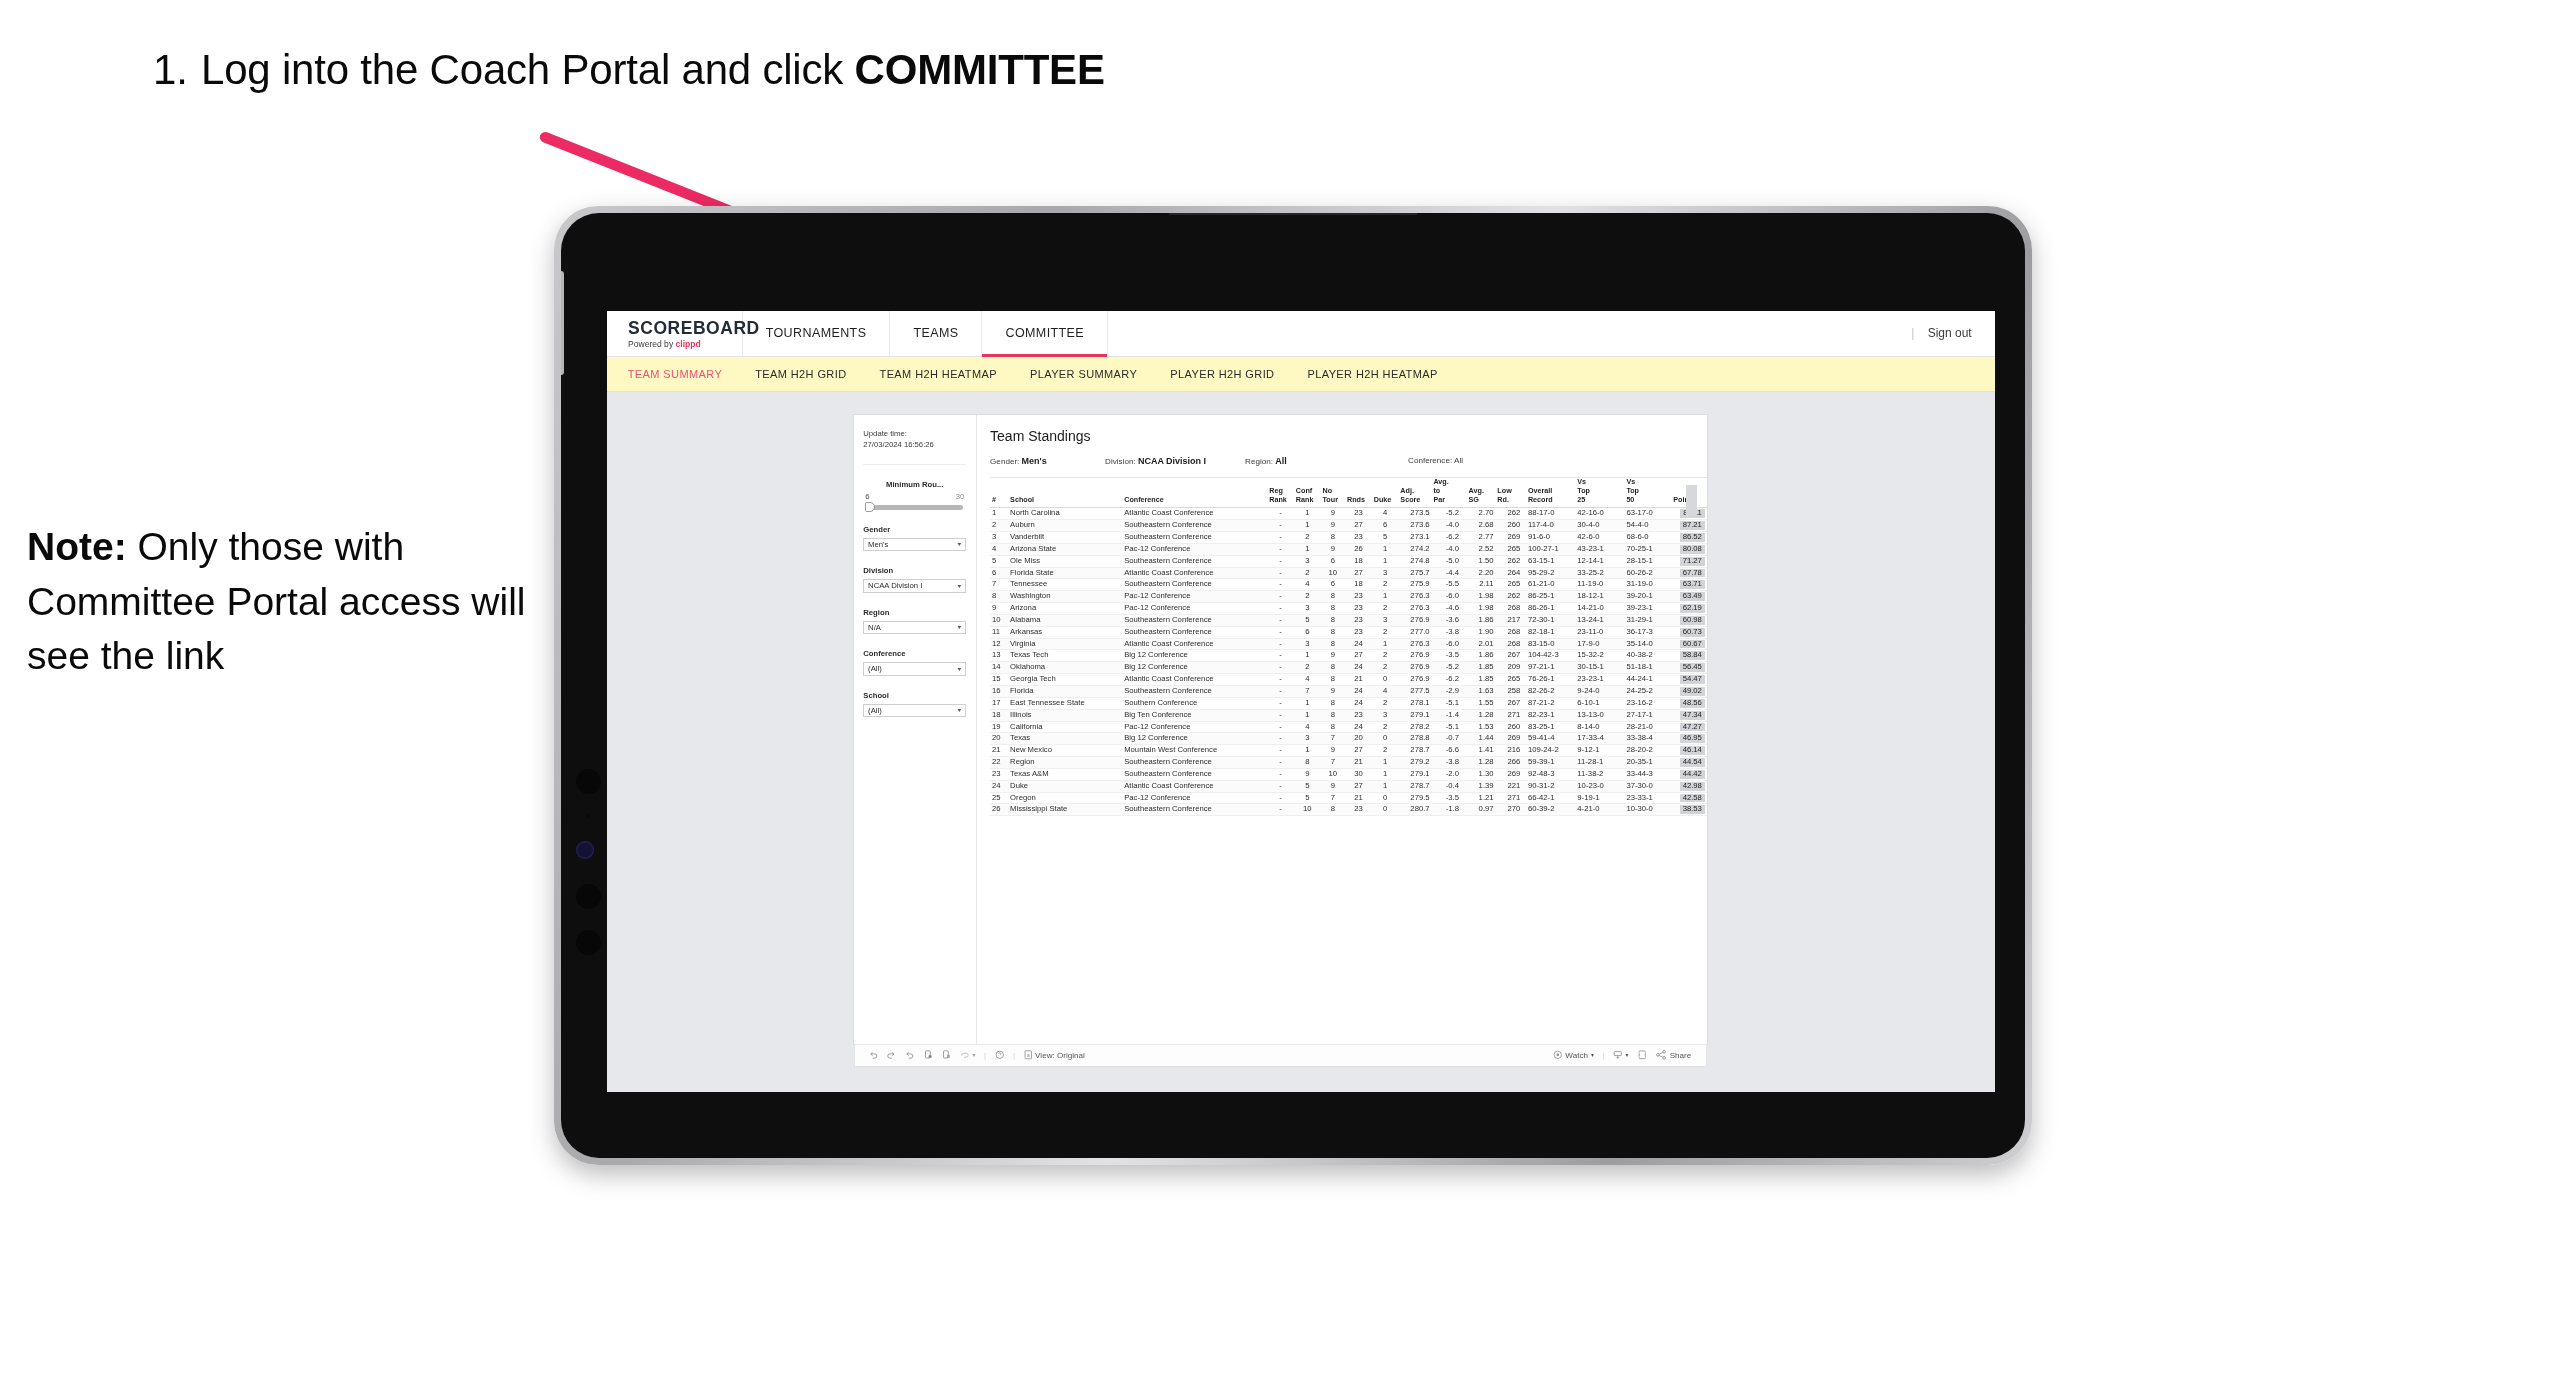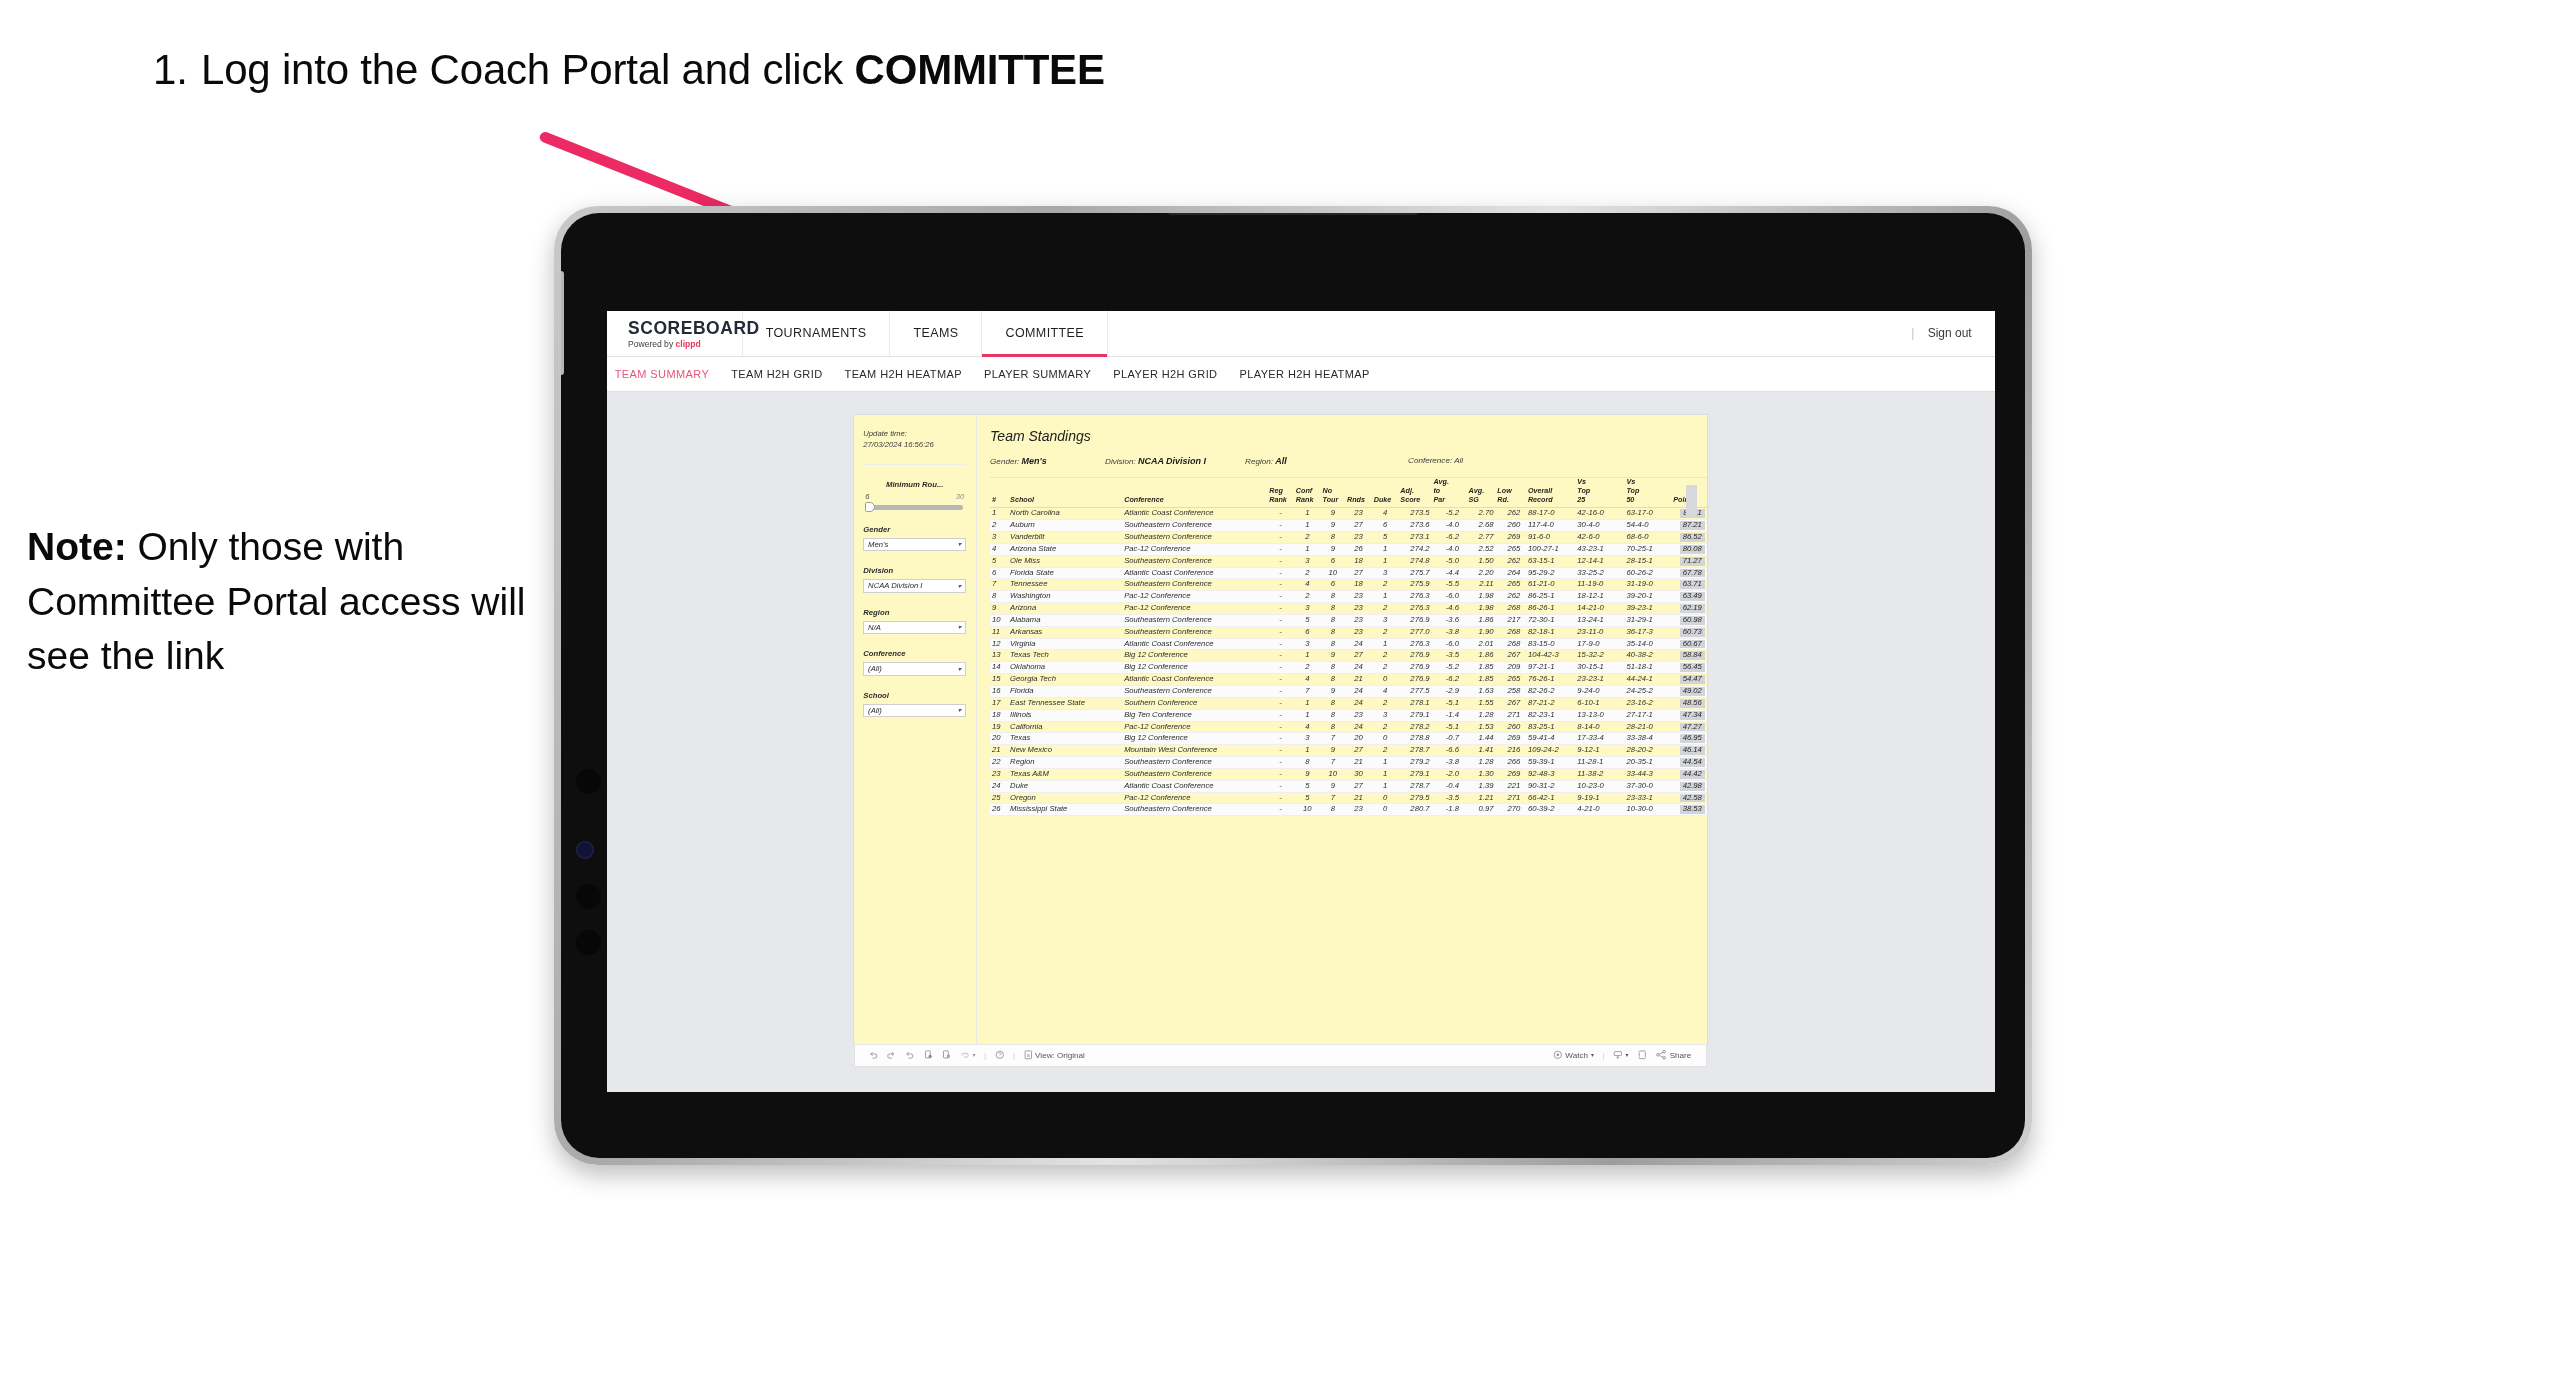--- a/index.html
+++ b/index.html
@@ -144,25 +144,25 @@
     gap:13.4px;
     padding-right:23px;
     font-size:12px; color:#3a3a3a;
   }
   #topnav-divider { color:#c4c4c4; }
   #sign-out-link { cursor:pointer; }
 
   
   #app-subnav {
     height:35px;
-    background:#ffffff;
+    background:#fef9c3;
     border-bottom:1px solid #e0e0e0;
     display:flex; align-items:center;
-    padding-left:8px;
-    gap:22px;
+    padding-left:21px;
+    gap:33px;
   }
   .subnav-tab {
     font-size:11px;
     letter-spacing:0.4px;
     color:#2a2a2a;
     white-space:nowrap;
     cursor:pointer;
   }
   .subnav-tab.active { color:#e8537a; }
 
@@ -170,24 +170,23 @@
   #dashboard-area {
     position:relative;
     height:calc(100% - 81px);
     background:#e7e8ec;
     padding:21px 0 0 0;
   }
   #viz-container {
     position:absolute;
     left:247px; top:23px;
     width:853px; height:629px;
-    background:#fef9c3;
+    background:#ffffff;
     display:flex;
     box-shadow:0 0 0 1px #dcdcdc;
-    font-style:italic;
   }
 
   
   #filters-pane {
     width:123px;
     flex:0 0 123px;
     border-right:1px solid #e8e8e8;
     padding:13.4px 9.6px 0 9.6px;
   }
   #update-time-block {

